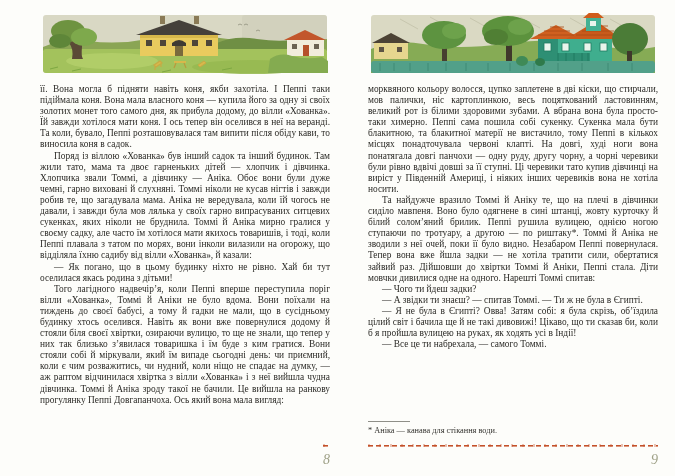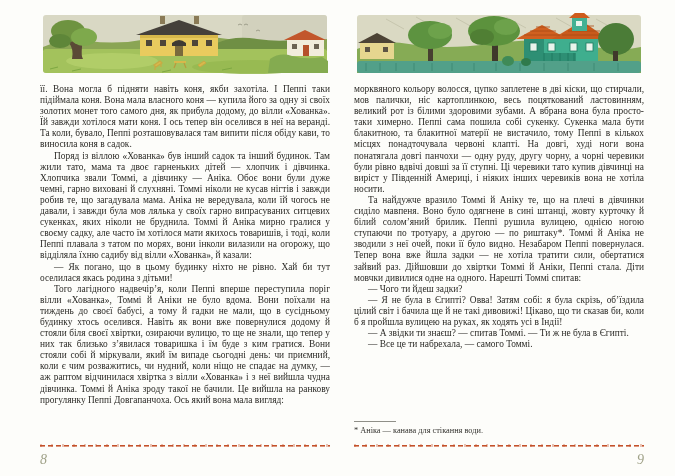--- a/index.html
+++ b/index.html
@@ -13,21 +13,21 @@
     box-sizing:border-box;
     width:675px;height:476px;
     display:flex;
     padding:10px 0 0 40px;
   }
   .page{
     box-sizing:border-box;
     display:flex;flex-direction:column;
     height:458px;
   }
-  .page-left{width:290px;margin-right:24px;}
+  .page-left{width:290px;margin-right:38px;align-items:flex-end;}
   .page-right{width:296px;margin-right:40px;}
   .illustration{
     margin:3px 2px 9px 2px;
     line-height:0;
   }
   .illustration svg{display:block;}
   .bodytext{
     flex:1 1 auto;
     overflow:hidden;
   }
@@ -191,22 +191,22 @@
         </g>
         <ellipse cx="152" cy="48" rx="6" ry="5" fill="#3f8a57"></ellipse>
         <ellipse cx="170" cy="49" rx="5" ry="4" fill="#2f7a4b"></ellipse>
       </svg>
     </div>
 
     <div class="bodytext">
       <p class="noindent">морквяного кольору волосся, цупко заплетене в дві кіски, що стирчали, мов палички, ніс картоплинкою, весь поцяткований ластовинням, великий рот із білими здоровими зубами. А вбрана вона була просто-таки химерно. Пеппі сама пошила собі сукенку. Сукенка мала бути блакитною, та блакитної матерії не вистачило, тому Пеппі в кількох місцях понадточувала червоні клапті. На довгі, худі ноги вона понатягала довгі панчохи — одну руду, другу чорну, а чорні черевики були рівно вдвічі довші за її ступні. Ці черевики тато купив дівчинці на виріст у Південній Америці, і ніяких інших черевиків вона не хотіла носити.</p>
       <p>Та найдужче вразило Томмі й Аніку те, що на плечі в дівчинки сиділо мавпеня. Воно було одягнене в сині штанці, жовту курточку й білий солом’яний брилик. Пеппі рушила вулицею, однією ногою ступаючи по тротуару, а другою — по риштаку*. Томмі й Аніка не зводили з неї очей, поки її було видно. Незабаром Пеппі повернулася. Тепер вона вже йшла задки — не хотіла тратити сили, обертатися зайвий раз. Дійшовши до хвіртки Томмі й Аніки, Пеппі стала. Діти мовчки дивилися одне на одного. Нарешті Томмі спитав:</p>
       <p>— Чого ти йдеш задки?</p>
+      <p>— А звідки ти знаєш? — спитав Томмі. — Ти ж не була в Єгипті.</p>
       <p>— Я не була в Єгипті? Овва! Затям собі: я була скрізь, об’їздила цілий світ і бачила ще й не такі дивовижі! Цікаво, що ти сказав би, коли б я пройшла вулицею на руках, як ходять усі в Індії!</p>
-      <p>— А звідки ти знаєш? — спитав Томмі. — Ти ж не була в Єгипті.</p>
       <p>— Все це ти набрехала, — самого Томмі.</p>
     </div>
 
     <div class="page-footer">
       <div class="footnote-sep"></div>
       <p class="footnote">* Аніка — канава для стікання води.</p>
       <div class="deco-line"></div>
       <div class="pagenum right">9</div>
     </div>
   </div>

